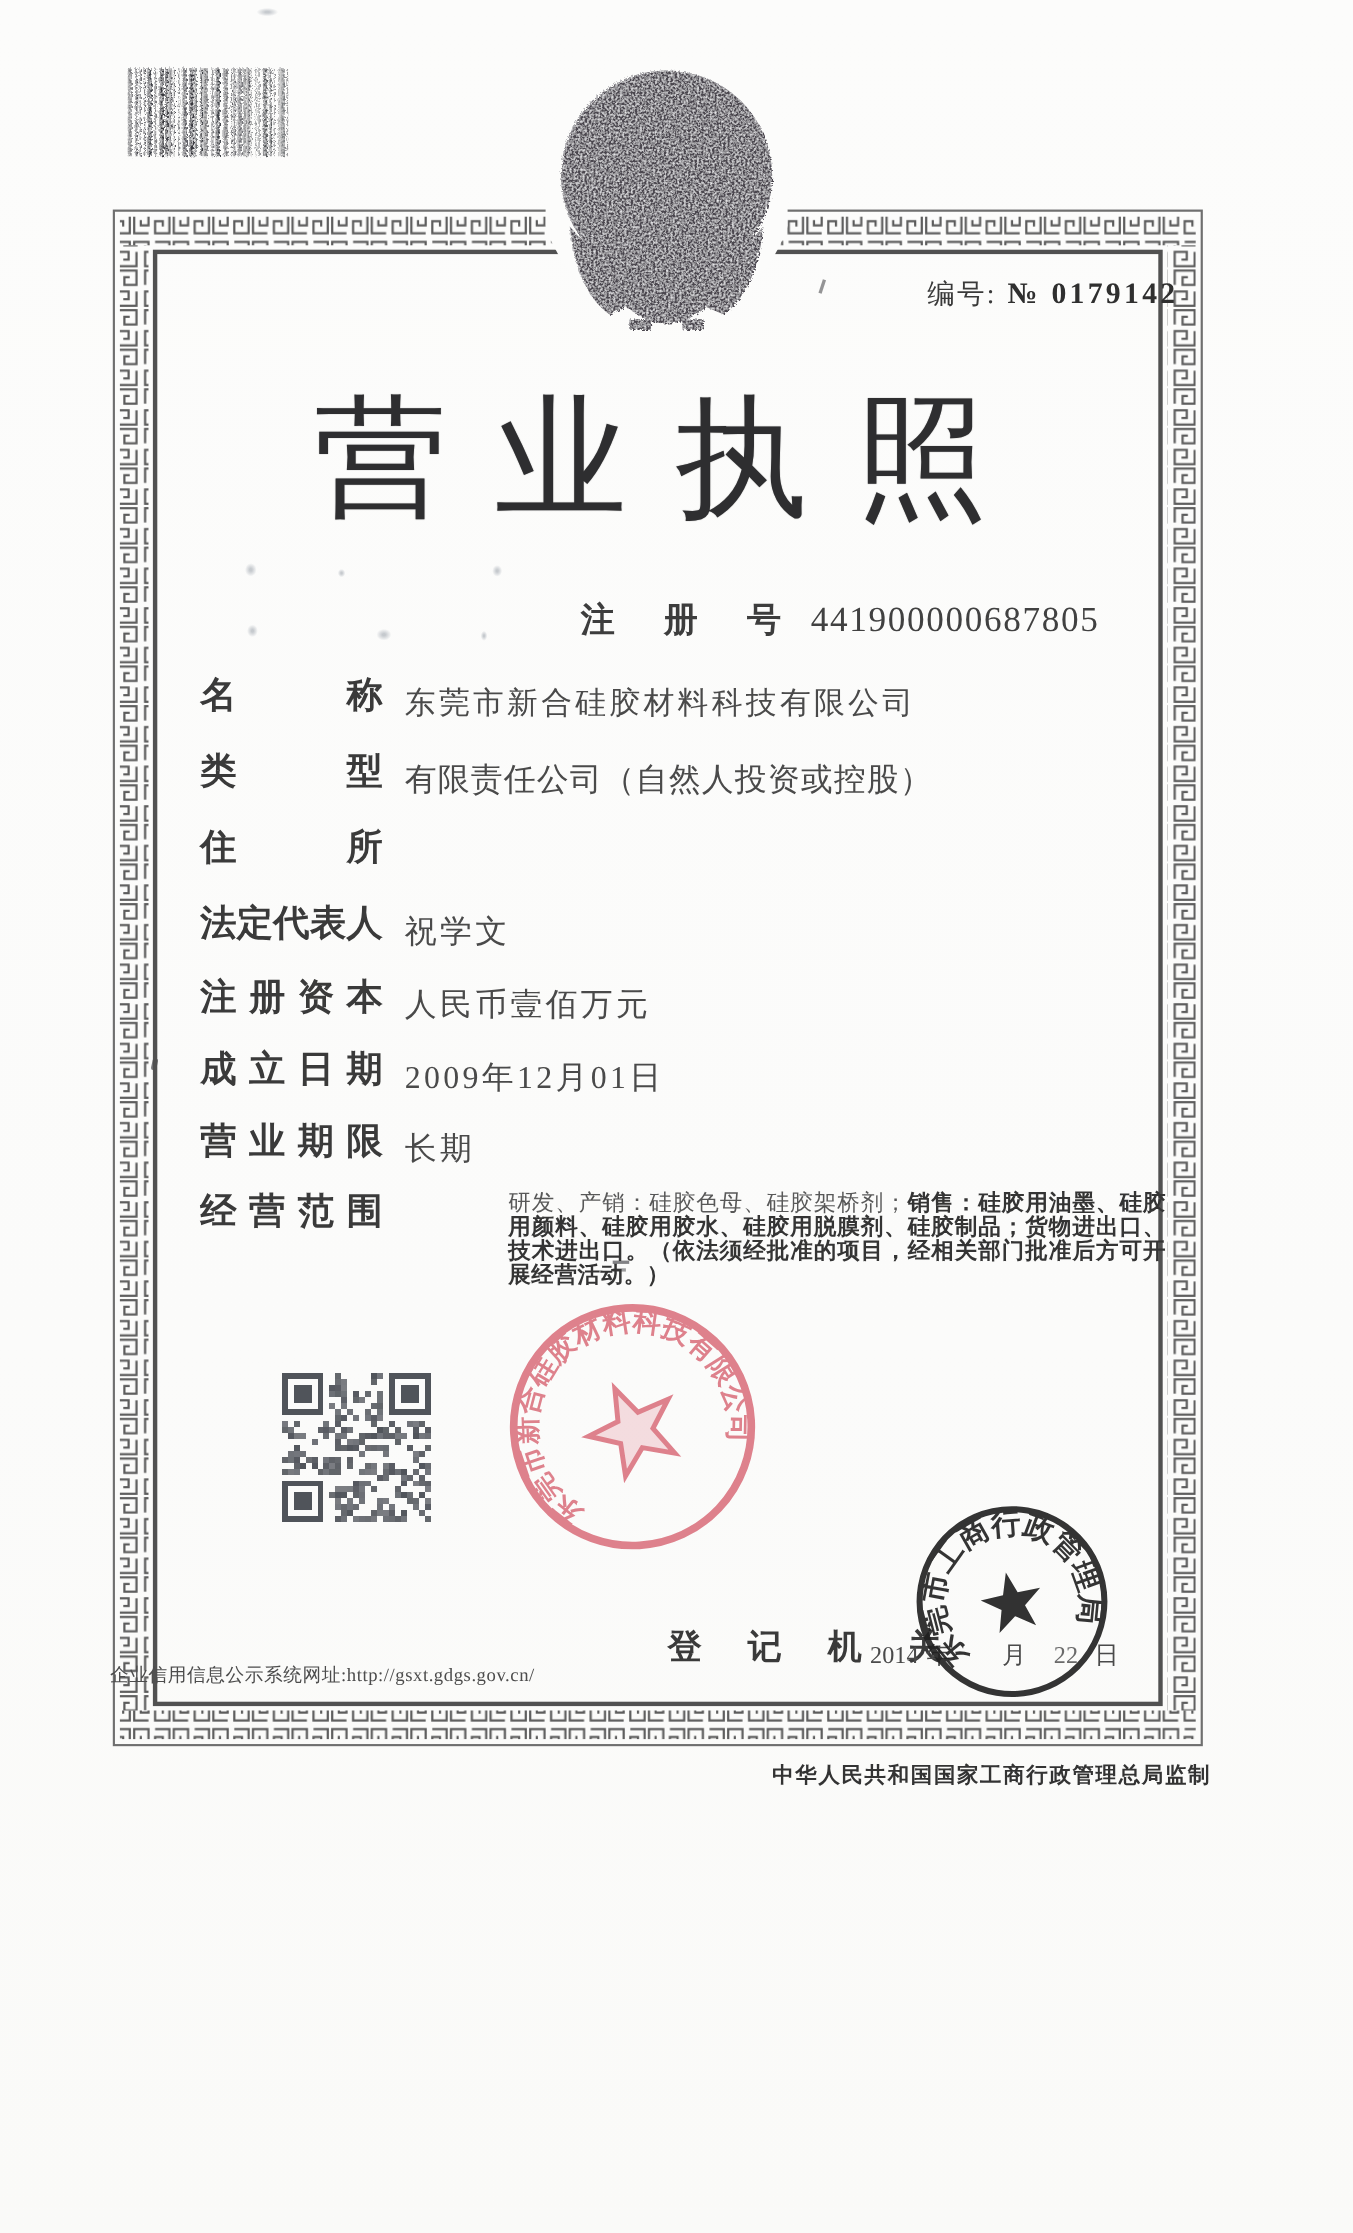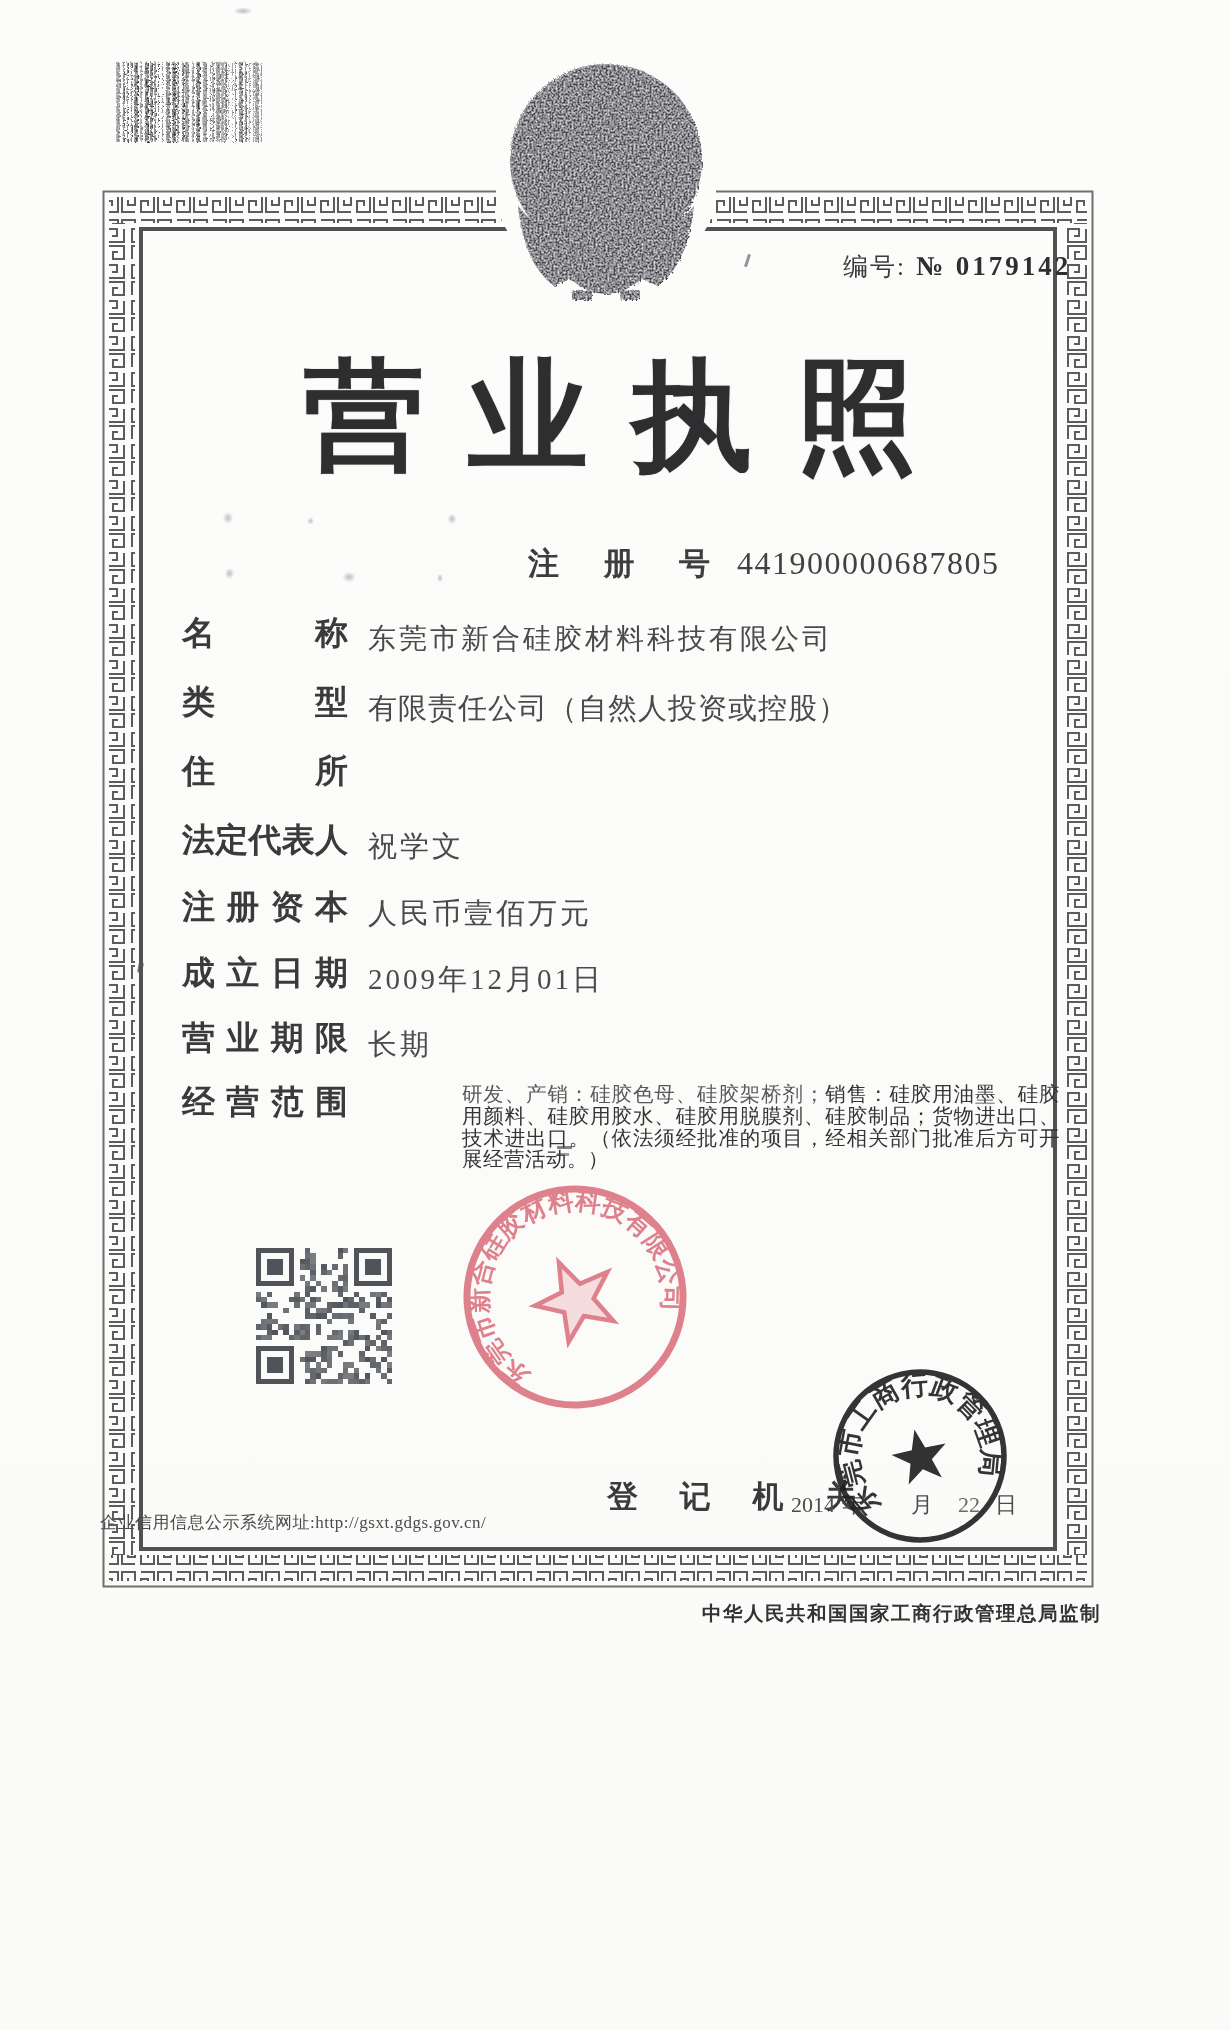--- a/index.html
+++ b/index.html
@@ -7,36 +7,36 @@
     position:relative;width:1230px;height:2030px;overflow:hidden;
     background:linear-gradient(180deg,#fcfcfb 0%,#fbfbfa 60%,#fafaf8 100%);
     font-family:"Liberation Serif","DejaVu Serif",serif;color:#3c3c3c;padding-left:48px;
   }
   .abs{position:absolute;}
   
   .serial{left:843px;top:250px;font-size:25px;color:#3a3a3a;letter-spacing:2px;white-space:nowrap;}
   .serial .no{font-weight:700;font-size:27px;letter-spacing:3px;margin-left:10px;color:#2f2f2f;}
   
   .title{
-    left:304px;top:336px;font-size:120px;font-weight:700;letter-spacing:44px;
+    left:286px;top:336px;font-size:120px;font-weight:400;letter-spacing:44px;
     color:#2e2e30;white-space:nowrap;text-shadow:0 0 1px rgba(40,40,40,.55);
   }
   
   .regline{top:543px;left:0;width:100%;height:46px;}
   .reglabel{position:absolute;left:528px;width:182px;font-size:31px;font-weight:600;color:#3d3d3d;
     text-align:justify;text-align-last:justify;}
   .regvalue{position:absolute;left:737px;top:2px;font-size:32px;letter-spacing:1.5px;color:#414141;}
   
   .row{position:absolute;left:0;width:1100px;height:60px;}
   .flabel{position:absolute;left:182px;width:166px;font-size:33px;font-weight:600;color:#3a3a3a;
     text-align:justify;text-align-last:justify;line-height:1.1;}
   .fvalue{position:absolute;left:368px;top:5px;font-size:29px;letter-spacing:3px;color:#4a4a4a;white-space:nowrap;}
   .scopetext{position:absolute;left:462px;top:0px;width:598px;font-size:20.5px;line-height:21.8px;
     letter-spacing:.5px;color:#585858;text-align:justify;}
-  .scopetext .bold{font-weight:400;color:#343434;margin-top:16px;}
+  .scopetext .bold{font-weight:700;color:#343434;margin-top:16px;}
   
   .registrar{left:607px;top:1476px;font-size:31px;font-weight:600;letter-spacing:17px;color:#3a3a3a;white-space:nowrap;}
   .dateline{left:791px;top:1490px;font-size:22px;color:#4a4a4a;white-space:nowrap;}
   .dateline span{display:inline-block;}
   .dl-ys{margin-left:7px;}
   .dl-ms{margin-left:47px;}
   .dl-day{margin-left:25px;color:#6a6a6a;}
   .dl-ds{margin-left:15px;}
   
   .footer-left{left:100px;top:1511px;font-size:17px;letter-spacing:.5px;color:#4c4c4c;}

